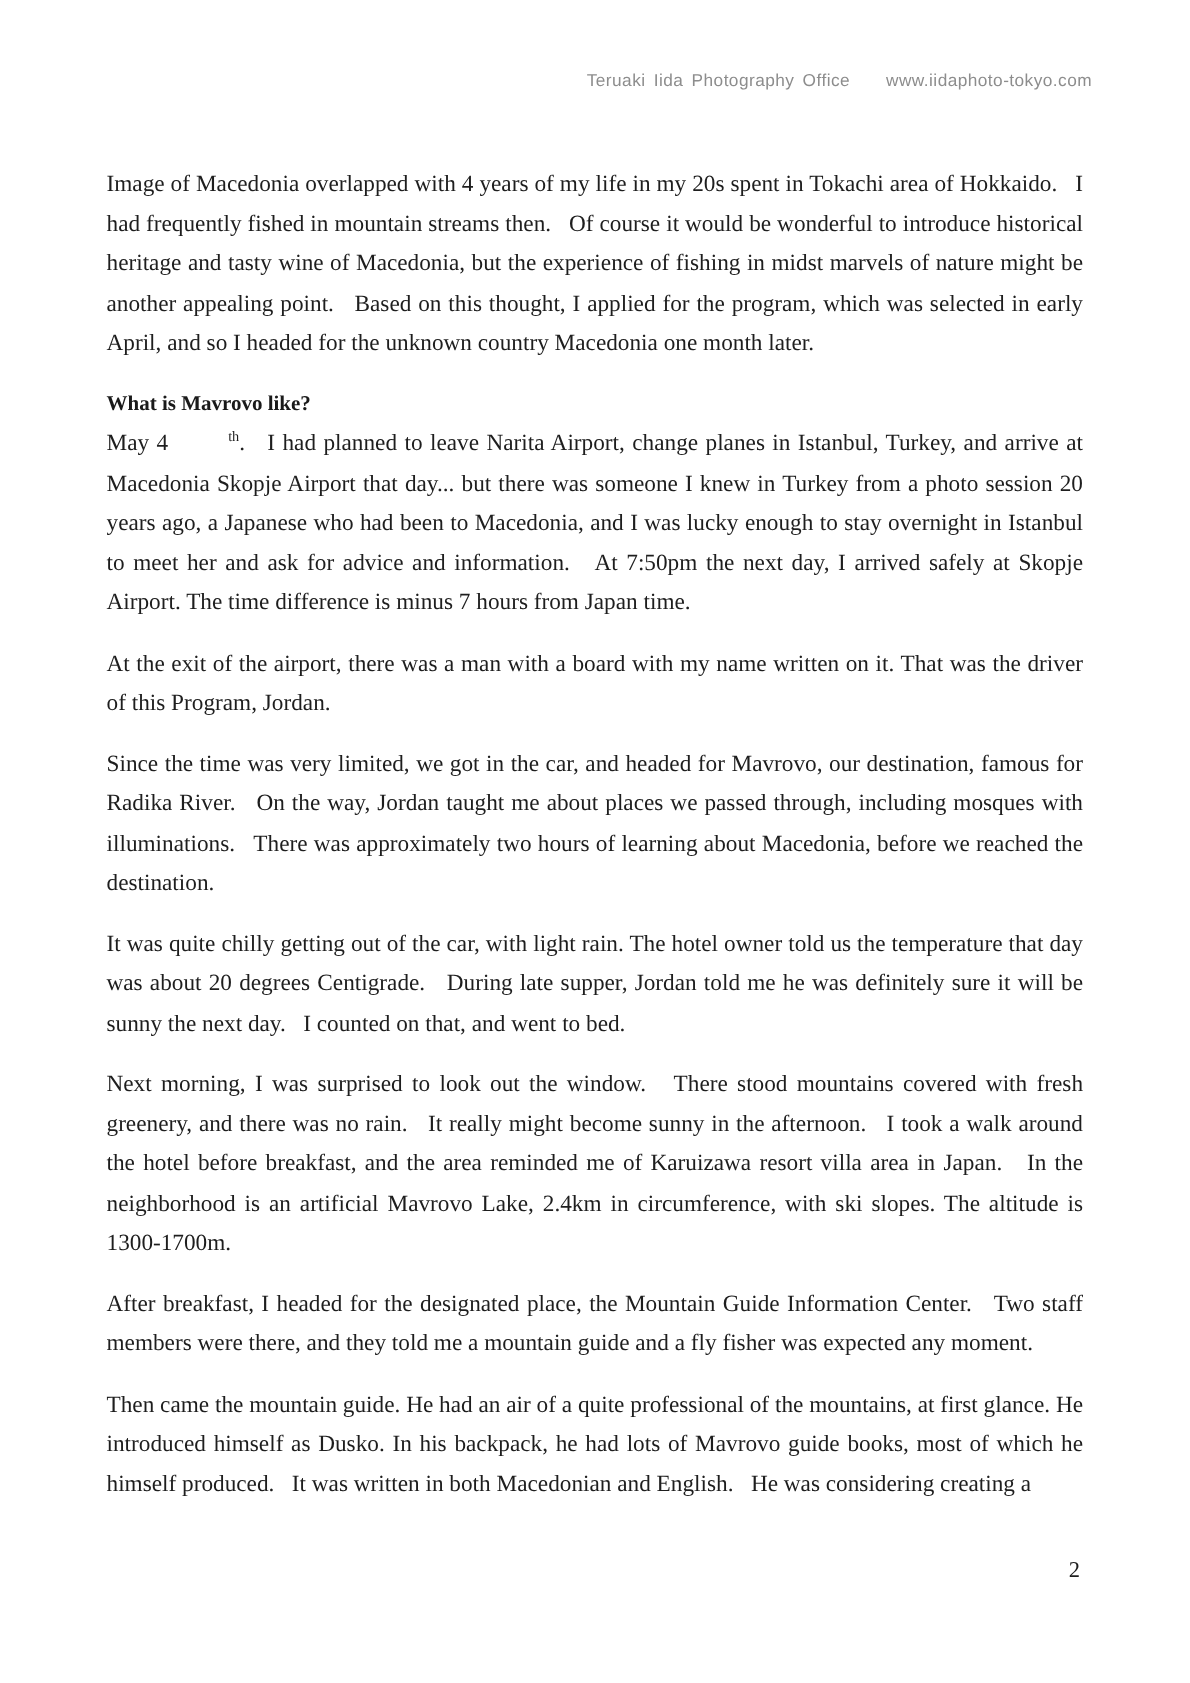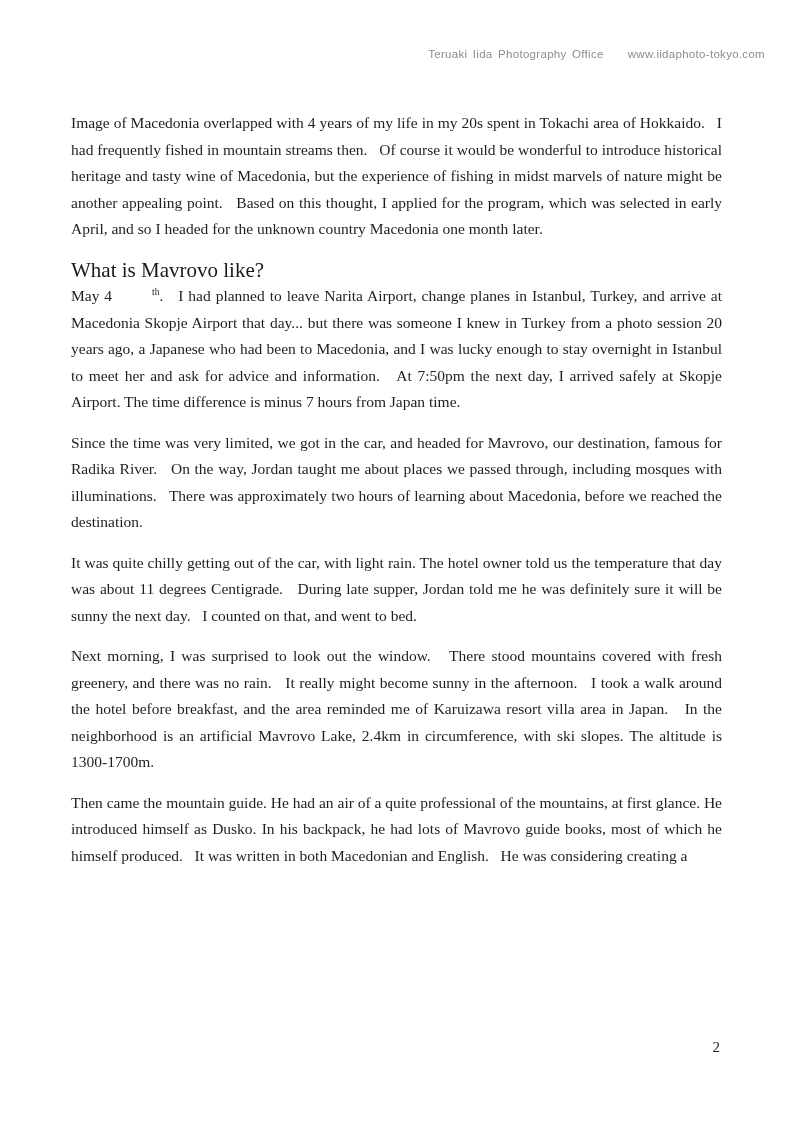--- a/index.html
+++ b/index.html
@@ -6,21 +6,21 @@
     margin: 0;
     padding: 0;
     background: #ffffff;
   }
   .page {
     position: relative;
     width: 793px;
     height: 1122px;
     background: #ffffff;
     box-sizing: border-box;
-    padding: 48px 28px 0 71px;
+    padding: 48px 65px 0 71px;
     font-family: "Liberation Serif", "DejaVu Serif", serif;
     color: #1e1e1e;
     overflow: hidden;
   }
   .page-header {
     text-align: right;
     font-family: "Liberation Sans", "DejaVu Sans", sans-serif;
     font-size: 11.5px;
     letter-spacing: 0.3px;
     word-spacing: 2px;
@@ -39,23 +39,23 @@
     margin: 0 0 14px 0;
     font-size: 15.5px;
     line-height: 26.5px;
     text-align: justify;
     white-space: pre-wrap;
   }
   .para.tight {
   }
   .section-heading {
     margin: 0;
-    font-size: 21px;
+    font-size: 14px;
     line-height: 26.5px;
-    font-weight: normal;
+    font-weight: bold;
     color: #1a1a1a;
   }
   sup.ord {
     font-size: 9.5px;
     line-height: 0;
     vertical-align: super;
     margin-left: 40px;
   }
   .page-footer {
     position: absolute;
@@ -75,27 +75,29 @@
   </div>
 
   <div class="content">
 
     <p class="para tight">Image of Macedonia overlapped with 4 years of my life in my 20s spent in Tokachi area of Hokkaido.   I had frequently fished in mountain streams then.   Of course it would be wonderful to introduce historical heritage and tasty wine of Macedonia, but the experience of fishing in midst marvels of nature might be another appealing point.   Based on this thought, I applied for the program, which was selected in early April, and so I headed for the unknown country Macedonia one month later.</p>
 
     <h2 class="section-heading">What is Mavrovo like?</h2>
 
     <p class="para"><span>May 4</span><sup class="ord">th</sup><span>.   I had planned to leave Narita Airport, change planes in Istanbul, Turkey, and arrive at Macedonia Skopje Airport that day... but there was someone I knew in Turkey from a photo session 20 years ago, a Japanese who had been to Macedonia, and I was lucky enough to stay overnight in Istanbul to meet her and ask for advice and information.   At 7:50pm the next day, I arrived safely at Skopje Airport. The time difference is minus 7 hours from Japan time.</span></p>
 
+    <p class="para">At the exit of the airport, there was a man with a board with my name written on it. That was the driver of this Program, Jordan.</p>
 
     <p class="para">Since the time was very limited, we got in the car, and headed for Mavrovo, our destination, famous for Radika River.   On the way, Jordan taught me about places we passed through, including mosques with illuminations.   There was approximately two hours of learning about Macedonia, before we reached the destination.</p>
 
-    <p class="para">It was quite chilly getting out of the car, with light rain. The hotel owner told us the temperature that day was about 11 degrees Centigrade.   During late supper, Jordan told me he was definitely sure it will be sunny the next day.   I counted on that, and went to bed.</p>
+    <p class="para">It was quite chilly getting out of the car, with light rain. The hotel owner told us the temperature that day was about 20 degrees Centigrade.   During late supper, Jordan told me he was definitely sure it will be sunny the next day.   I counted on that, and went to bed.</p>
 
     <p class="para">Next morning, I was surprised to look out the window.   There stood mountains covered with fresh greenery, and there was no rain.   It really might become sunny in the afternoon.   I took a walk around the hotel before breakfast, and the area reminded me of Karuizawa resort villa area in Japan.   In the neighborhood is an artificial Mavrovo Lake, 2.4km in circumference, with ski slopes. The altitude is 1300-1700m.</p>
 
+    <p class="para">After breakfast, I headed for the designated place, the Mountain Guide Information Center.   Two staff members were there, and they told me a mountain guide and a fly fisher was expected any moment.</p>
 
     <p class="para">Then came the mountain guide. He had an air of a quite professional of the mountains, at first glance. He introduced himself as Dusko. In his backpack, he had lots of Mavrovo guide books, most of which he himself produced.   It was written in both Macedonian and English.   He was considering creating a</p>
 
   </div>
 
   <div class="page-footer">
     <span>2</span>
   </div>
 
 </div>

